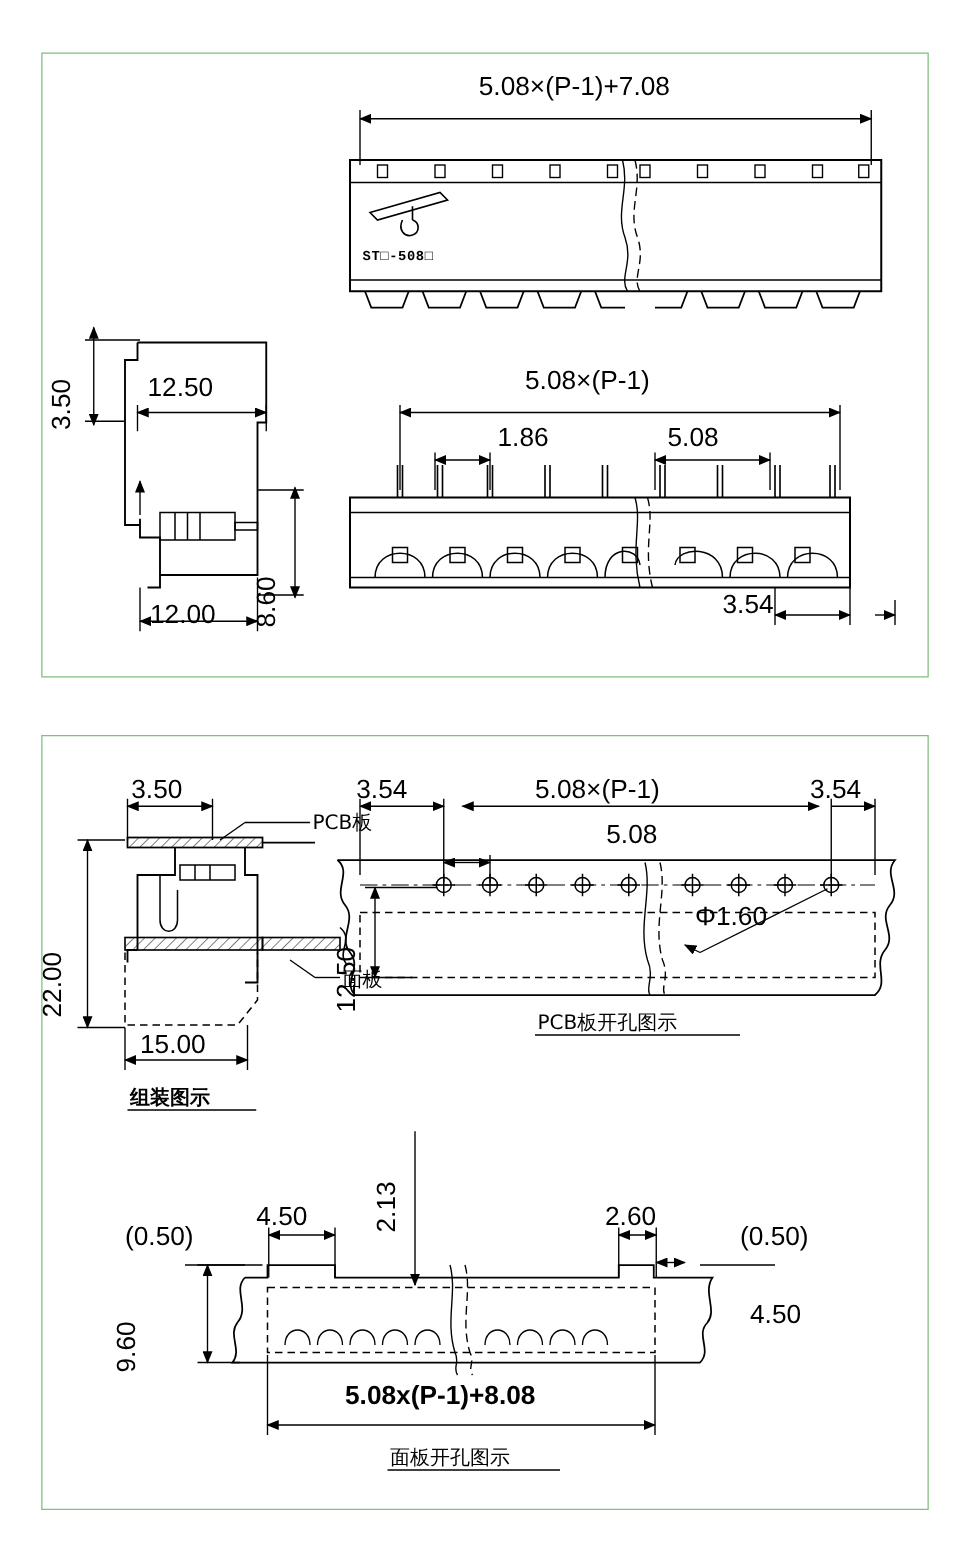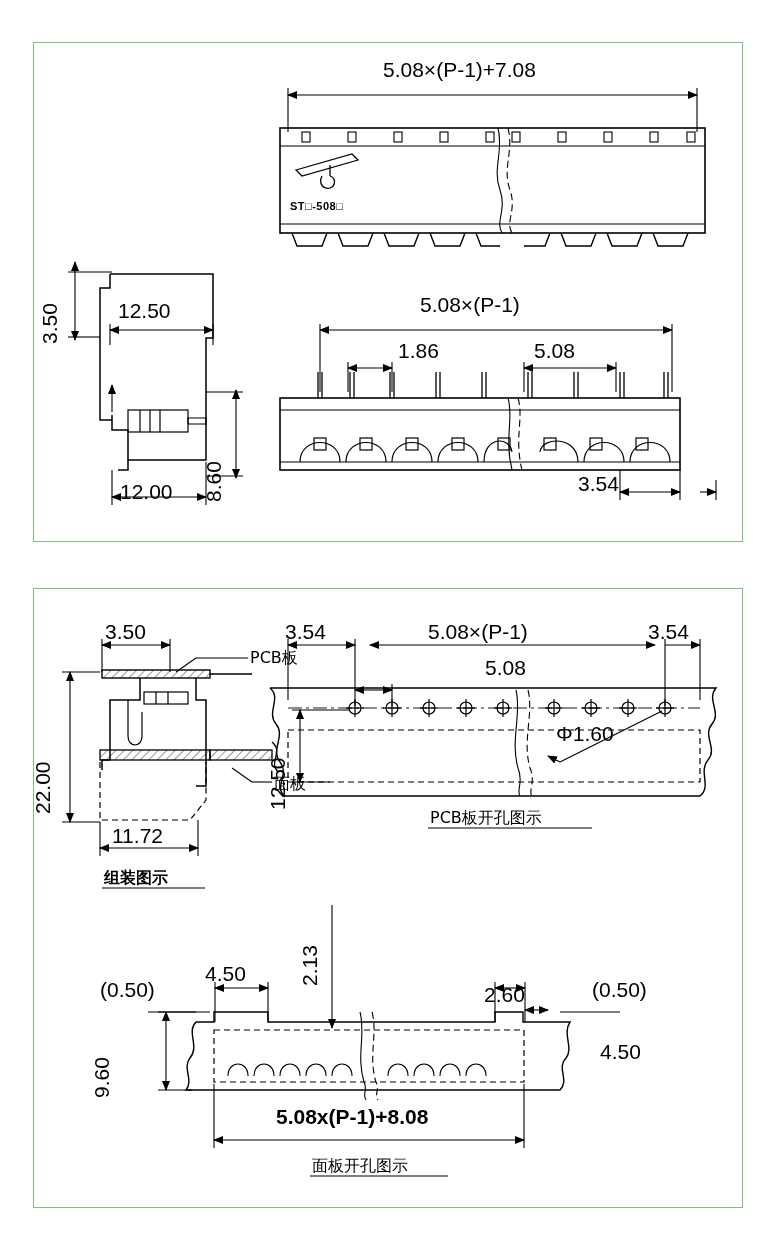--- a/index.html
+++ b/index.html
@@ -54,21 +54,21 @@
   }
   .cntext {
     position: absolute;
     font-family: "DejaVu Sans", sans-serif;
     font-size: 16px;
     color: #000000;
     white-space: nowrap;
   }
   .partlabel {
     position: absolute;
-    font-family: Liberation Sans, sans-serif;
+    font-family: Liberation Mono, monospace;
     font-weight: bold;
     font-size: 11px;
     letter-spacing: 0.5px;
     color: #000;
     white-space: nowrap;
   }
 </style>
 </head>
 <body>
 
@@ -446,34 +446,34 @@
 
   <div class="dimtext" style="left:420px; top:293px;">5.08×(P-1)</div>
   <div class="dimtext" style="left:398px; top:339px;">1.86</div>
   <div class="dimtext" style="left:534px; top:339px;">5.08</div>
   <div class="dimtext" style="left:578px; top:472px;">3.54</div>
 
   <div class="dimtext" style="left:105px; top:620px;">3.50</div>
   <div class="cntext" style="left:250px; top:648px;">PCB板</div>
   <div class="dimtext vert" style="left:55px; top:790px;">22.00</div>
   <div class="cntext" style="left:274px; top:774px;">面板</div>
-  <div class="dimtext" style="left:112px; top:824px;">11.72</div>
+  <div class="dimtext" style="left:112px; top:824px;">15.00</div>
   <div class="cntext" style="left:104px; top:868px;font-weight:bold;">组装图示</div>
 
   <div class="dimtext" style="left:285px; top:620px;">3.54</div>
   <div class="dimtext" style="left:428px; top:620px;">5.08×(P-1)</div>
   <div class="dimtext" style="left:648px; top:620px;">3.54</div>
   <div class="dimtext" style="left:485px; top:656px;">5.08</div>
   <div class="dimtext vert" style="left:290px; top:786px;">12.50</div>
   <div class="dimtext" style="left:556px; top:722px;">Φ1.60</div>
   <div class="cntext" style="left:430px; top:808px;">PCB板开孔图示</div>
 
   <div class="dimtext vert" style="left:322px; top:962px;">2.13</div>
   <div class="dimtext" style="left:205px; top:962px;">4.50</div>
-  <div class="dimtext" style="left:484px; top:962px;margin-top:21px;">2.60</div>
+  <div class="dimtext" style="left:484px; top:962px;">2.60</div>
   <div class="dimtext" style="left:100px; top:978px;">(0.50)</div>
   <div class="dimtext" style="left:592px; top:978px;">(0.50)</div>
   <div class="dimtext" style="left:600px; top:1040px;">4.50</div>
   <div class="dimtext vert" style="left:114px; top:1074px;">9.60</div>
   <div class="dimtext" style="left:276px; top:1105px;font-weight:bold;">5.08x(P-1)+8.08</div>
   <div class="cntext" style="left:312px; top:1156px;">面板开孔图示</div>
 
 </div>
 
 </body></html>

